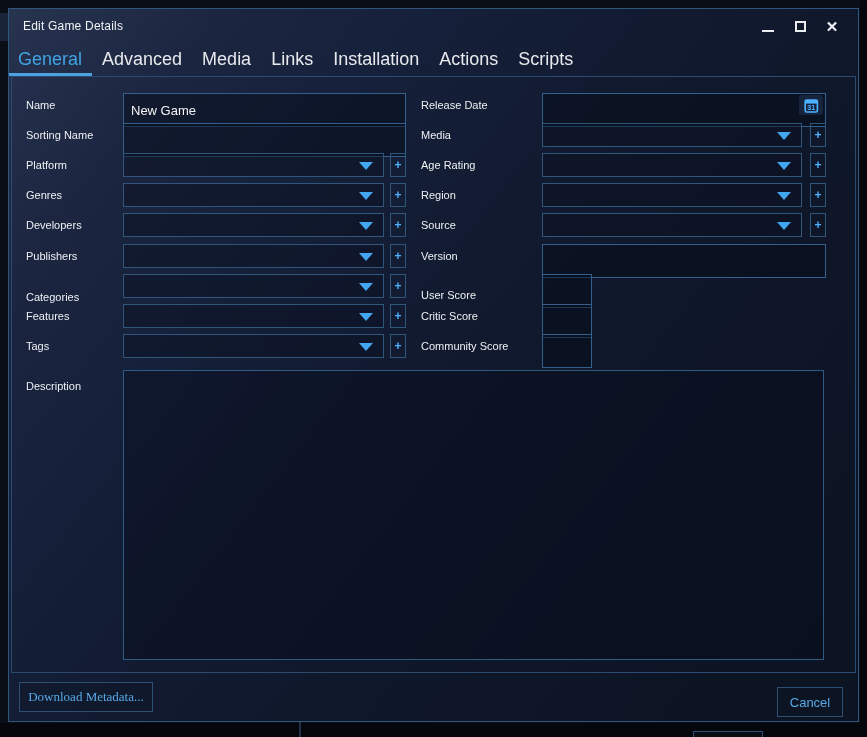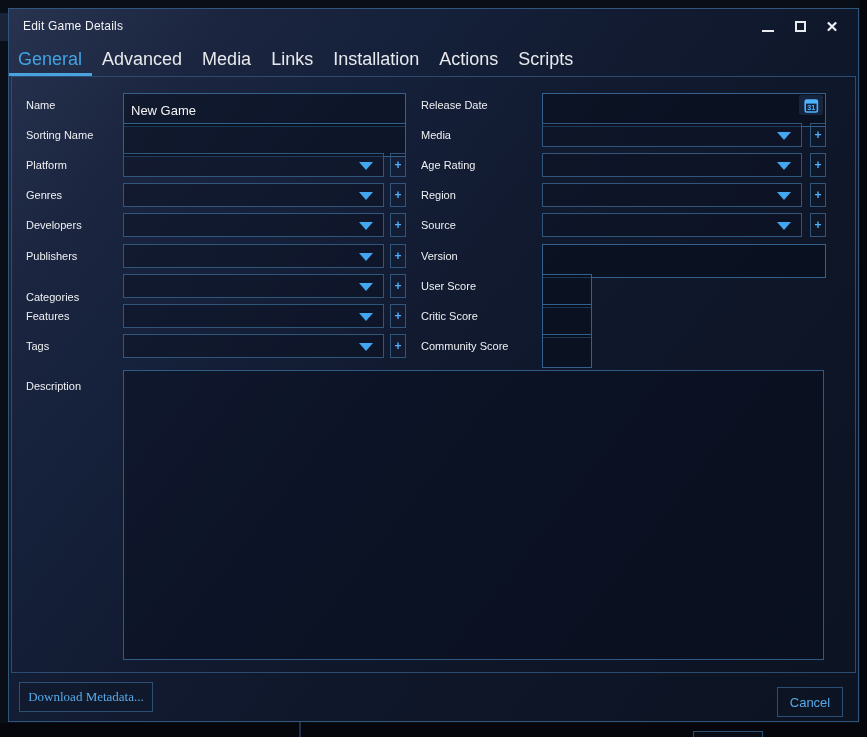--- a/index.html
+++ b/index.html
@@ -168,21 +168,21 @@
           <span class="arrow"></span>
         </div>
         <button class="plusbtn" style="left: 798px; top: 106px;">+</button>
         <div class="flabel" style="left: 409px; top: 136px;">Source</div>
         <div class="combo" style="left: 530px; top: 136px; width: 260px;">
           <span class="arrow"></span>
         </div>
         <button class="plusbtn" style="left: 798px; top: 136px;">+</button>
         <div class="flabel" style="left: 409px; top: 167px;">Version</div>
         <input class="tin" style="left: 530px; top: 167px; width: 284px;">
-        <div class="flabel" style="left: 409px; top: 197px;">User Score</div>
+        <div class="flabel" style="left: 409px; top: 206px;">User Score</div>
         <input class="tin" style="left: 530px; top: 197px; width: 50px;">
         <div class="flabel" style="left: 409px; top: 227px;">Critic Score</div>
         <input class="tin" style="left: 530px; top: 227px; width: 50px;">
         <div class="flabel" style="left: 409px; top: 257px;">Community Score</div>
         <input class="tin" style="left: 530px; top: 257px; width: 50px;">
       </div>
 
     <button class="btn" id="btn-download" style="left:10px; top:673px; width:134px;font-family:Liberation Serif, serif;">Download Metadata...</button>
     <button class="btn" id="btn-save" style="left:684px; top:678px; width:70px;margin-top:44px;">Save</button>
     <button class="btn" id="btn-cancel" style="left:768px; top:678px; width:66px;">Cancel</button>

